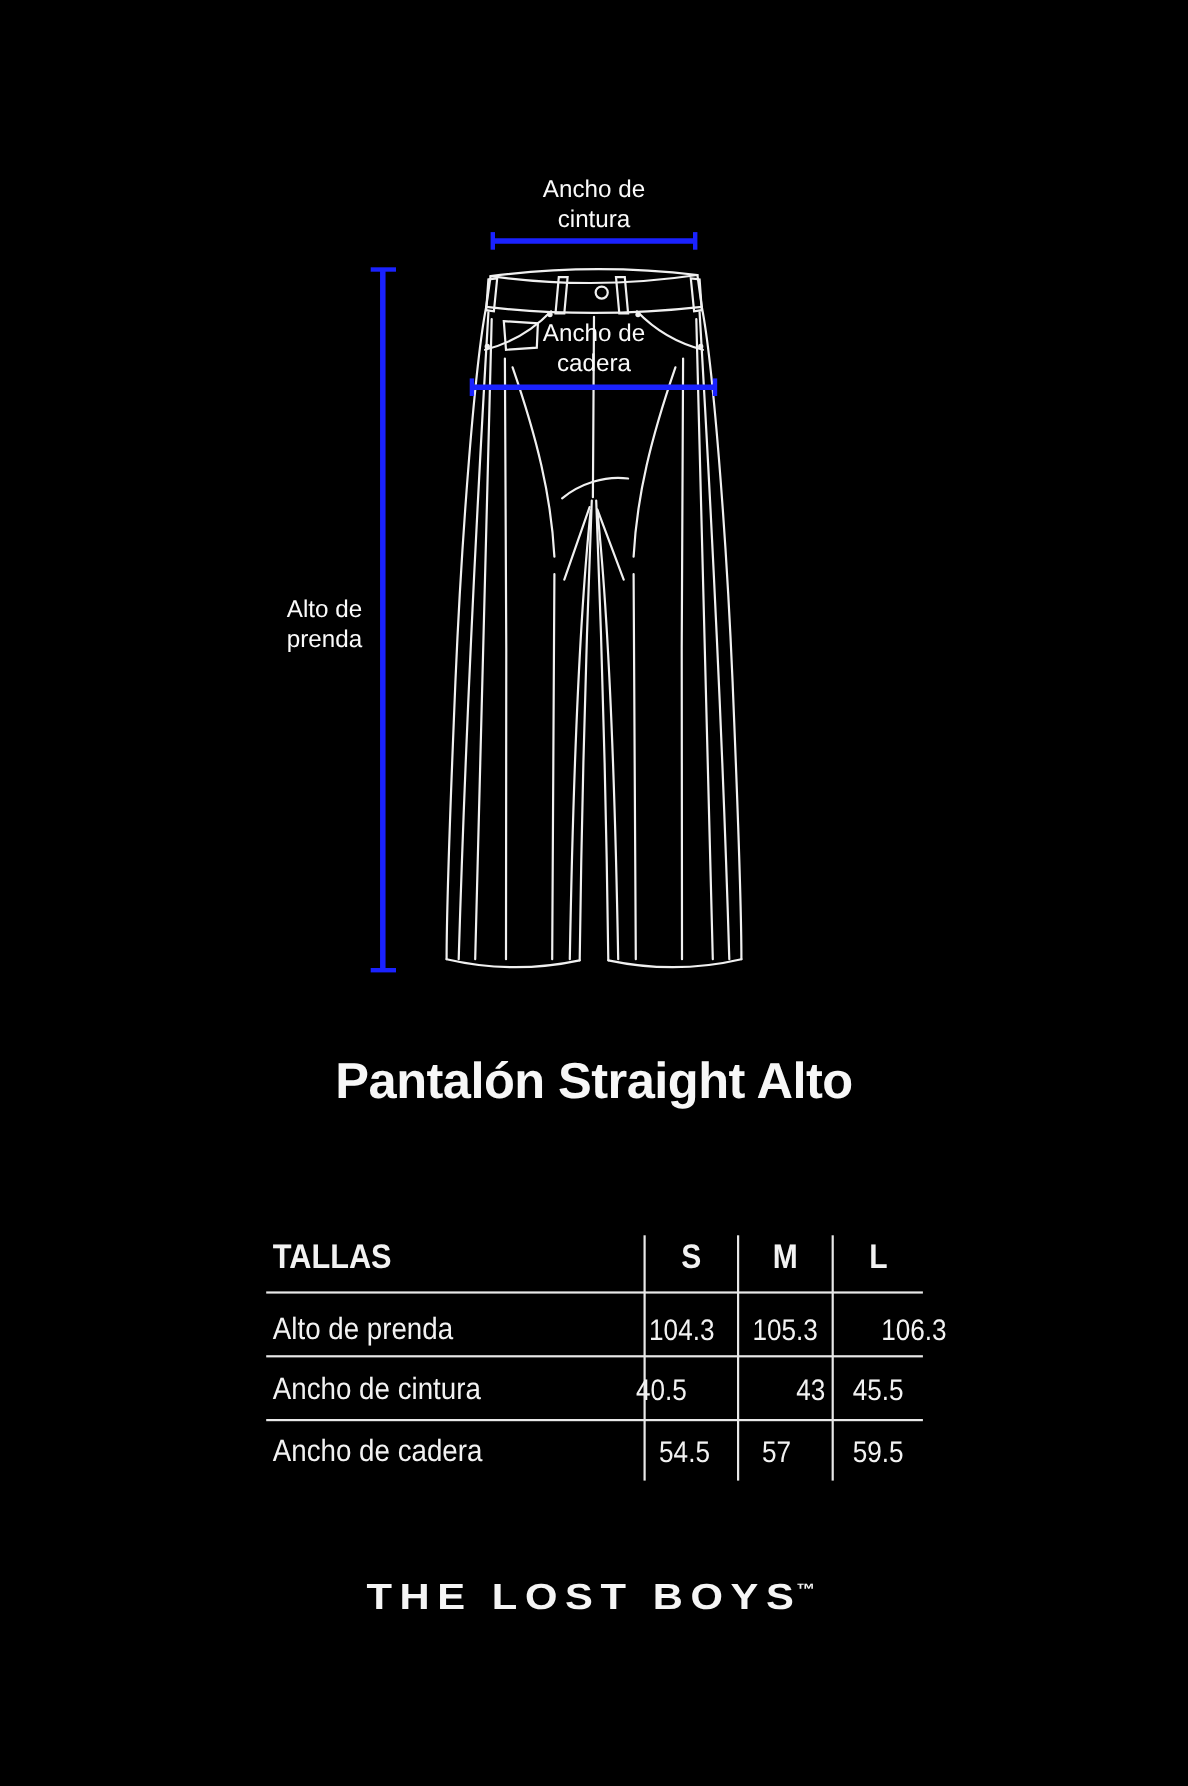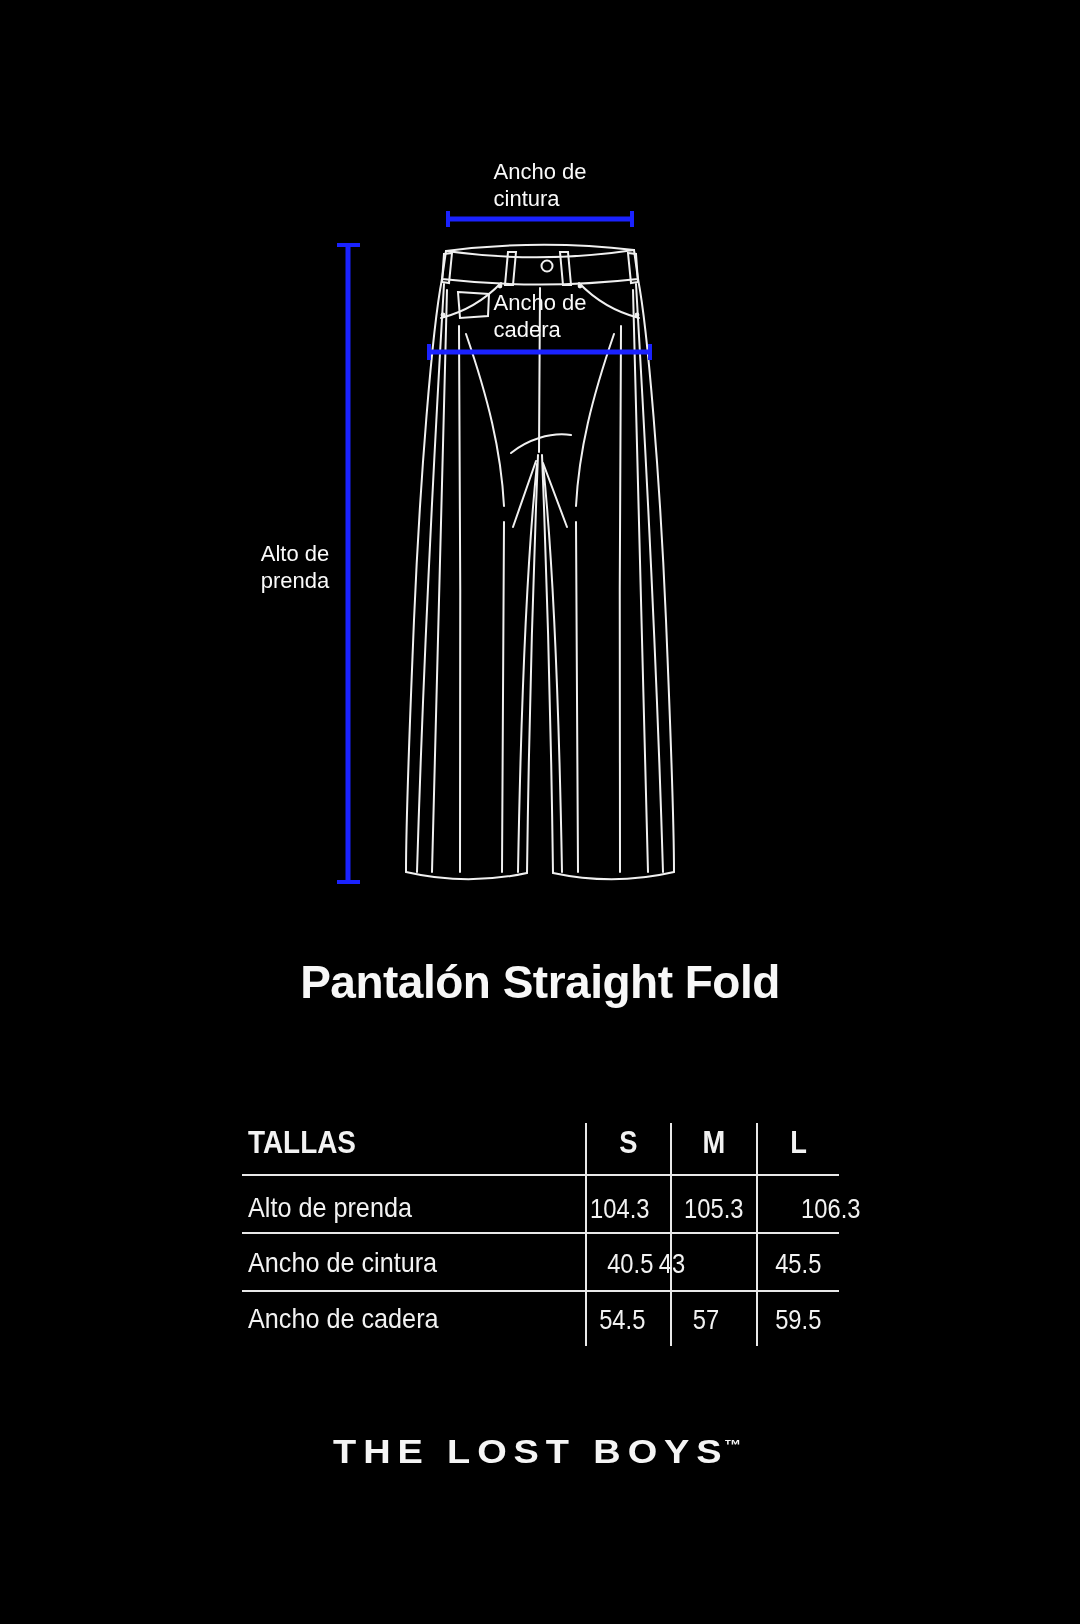--- a/index.html
+++ b/index.html
@@ -11,21 +11,21 @@
     font-family:"Liberation Sans", sans-serif;
     color:#f2f2f2;
   }
   .abs{position:absolute;}
   
   .diagram-label{
     position:absolute;
     color:#fafafa;
     font-size:22px;
     line-height:27px;
-    text-align:left;
+    text-align:center;
     white-space:pre-line;
     transform:translate(-50%,-50%);
   }
   
   .title{
     position:absolute;
     left:540px;top:982px;
     transform:translate(-50%,-50%);
     font-size:46px;
     font-weight:700;
@@ -150,21 +150,21 @@
 
 <div class="diagram-label" style="left:540px;top:185px;">Ancho de
 cintura</div>
 
 <div class="diagram-label" style="left:540px;top:316px;">Ancho de
 cadera</div>
 
 <div class="diagram-label" style="left:295px;top:567px;">Alto de
 prenda</div>
 
-<div class="title">Pantalón Straight Fold</div>
+<div class="title">Pantalón Straight Alto</div>
 
 <div class="abs" style="left:0;top:0;width:1080px;height:1624px;">
 
   <div class="t-line" style="left:242px;top:1174px;width:597px;height:2px;"></div>
   <div class="t-line" style="left:242px;top:1232px;width:597px;height:2px;"></div>
   <div class="t-line" style="left:242px;top:1290px;width:597px;height:2px;"></div>
 
   <div class="t-line" style="left:585px;top:1123px;width:2px;height:223px;"></div>
   <div class="t-line" style="left:670px;top:1123px;width:2px;height:223px;"></div>
   <div class="t-line" style="left:756px;top:1123px;width:2px;height:223px;"></div>
@@ -191,24 +191,24 @@
   <div class="t-cell t-val cell-c" style="left:671px;top:1194px;width:86px;">
     <span class="cond">105.3</span>
   </div>
   <div class="t-cell t-val cell-c" style="left:757px;top:1194px;width:82px;padding-left:33px;">
     <span class="cond">106.3</span>
   </div>
 
   <div class="t-cell t-label" style="left:248px;top:1248px;">
     <span class="cond-l">Ancho de cintura</span>
   </div>
-  <div class="t-cell t-val cell-c" style="left:599px;top:1249px;width:63px;text-align:center;">
+  <div class="t-cell t-val cell-c" style="left:570px;top:1249px;width:63px;text-align:center;">
     <span class="cond">40.5</span>
   </div>
-  <div class="t-cell t-val cell-c" style="left:636px;top:1249px;width:72px;">
+  <div class="t-cell t-val cell-c" style="left:701px;top:1249px;width:72px;">
     <span class="cond">43</span>
   </div>
   <div class="t-cell t-val cell-c" style="left:757px;top:1249px;width:82px;">
     <span class="cond">45.5</span>
   </div>
 
   <div class="t-cell t-label" style="left:248px;top:1304px;">
     <span class="cond-l">Ancho de cadera</span>
   </div>
   <div class="t-cell t-val cell-c" style="left:586px;top:1305px;width:72px;">

